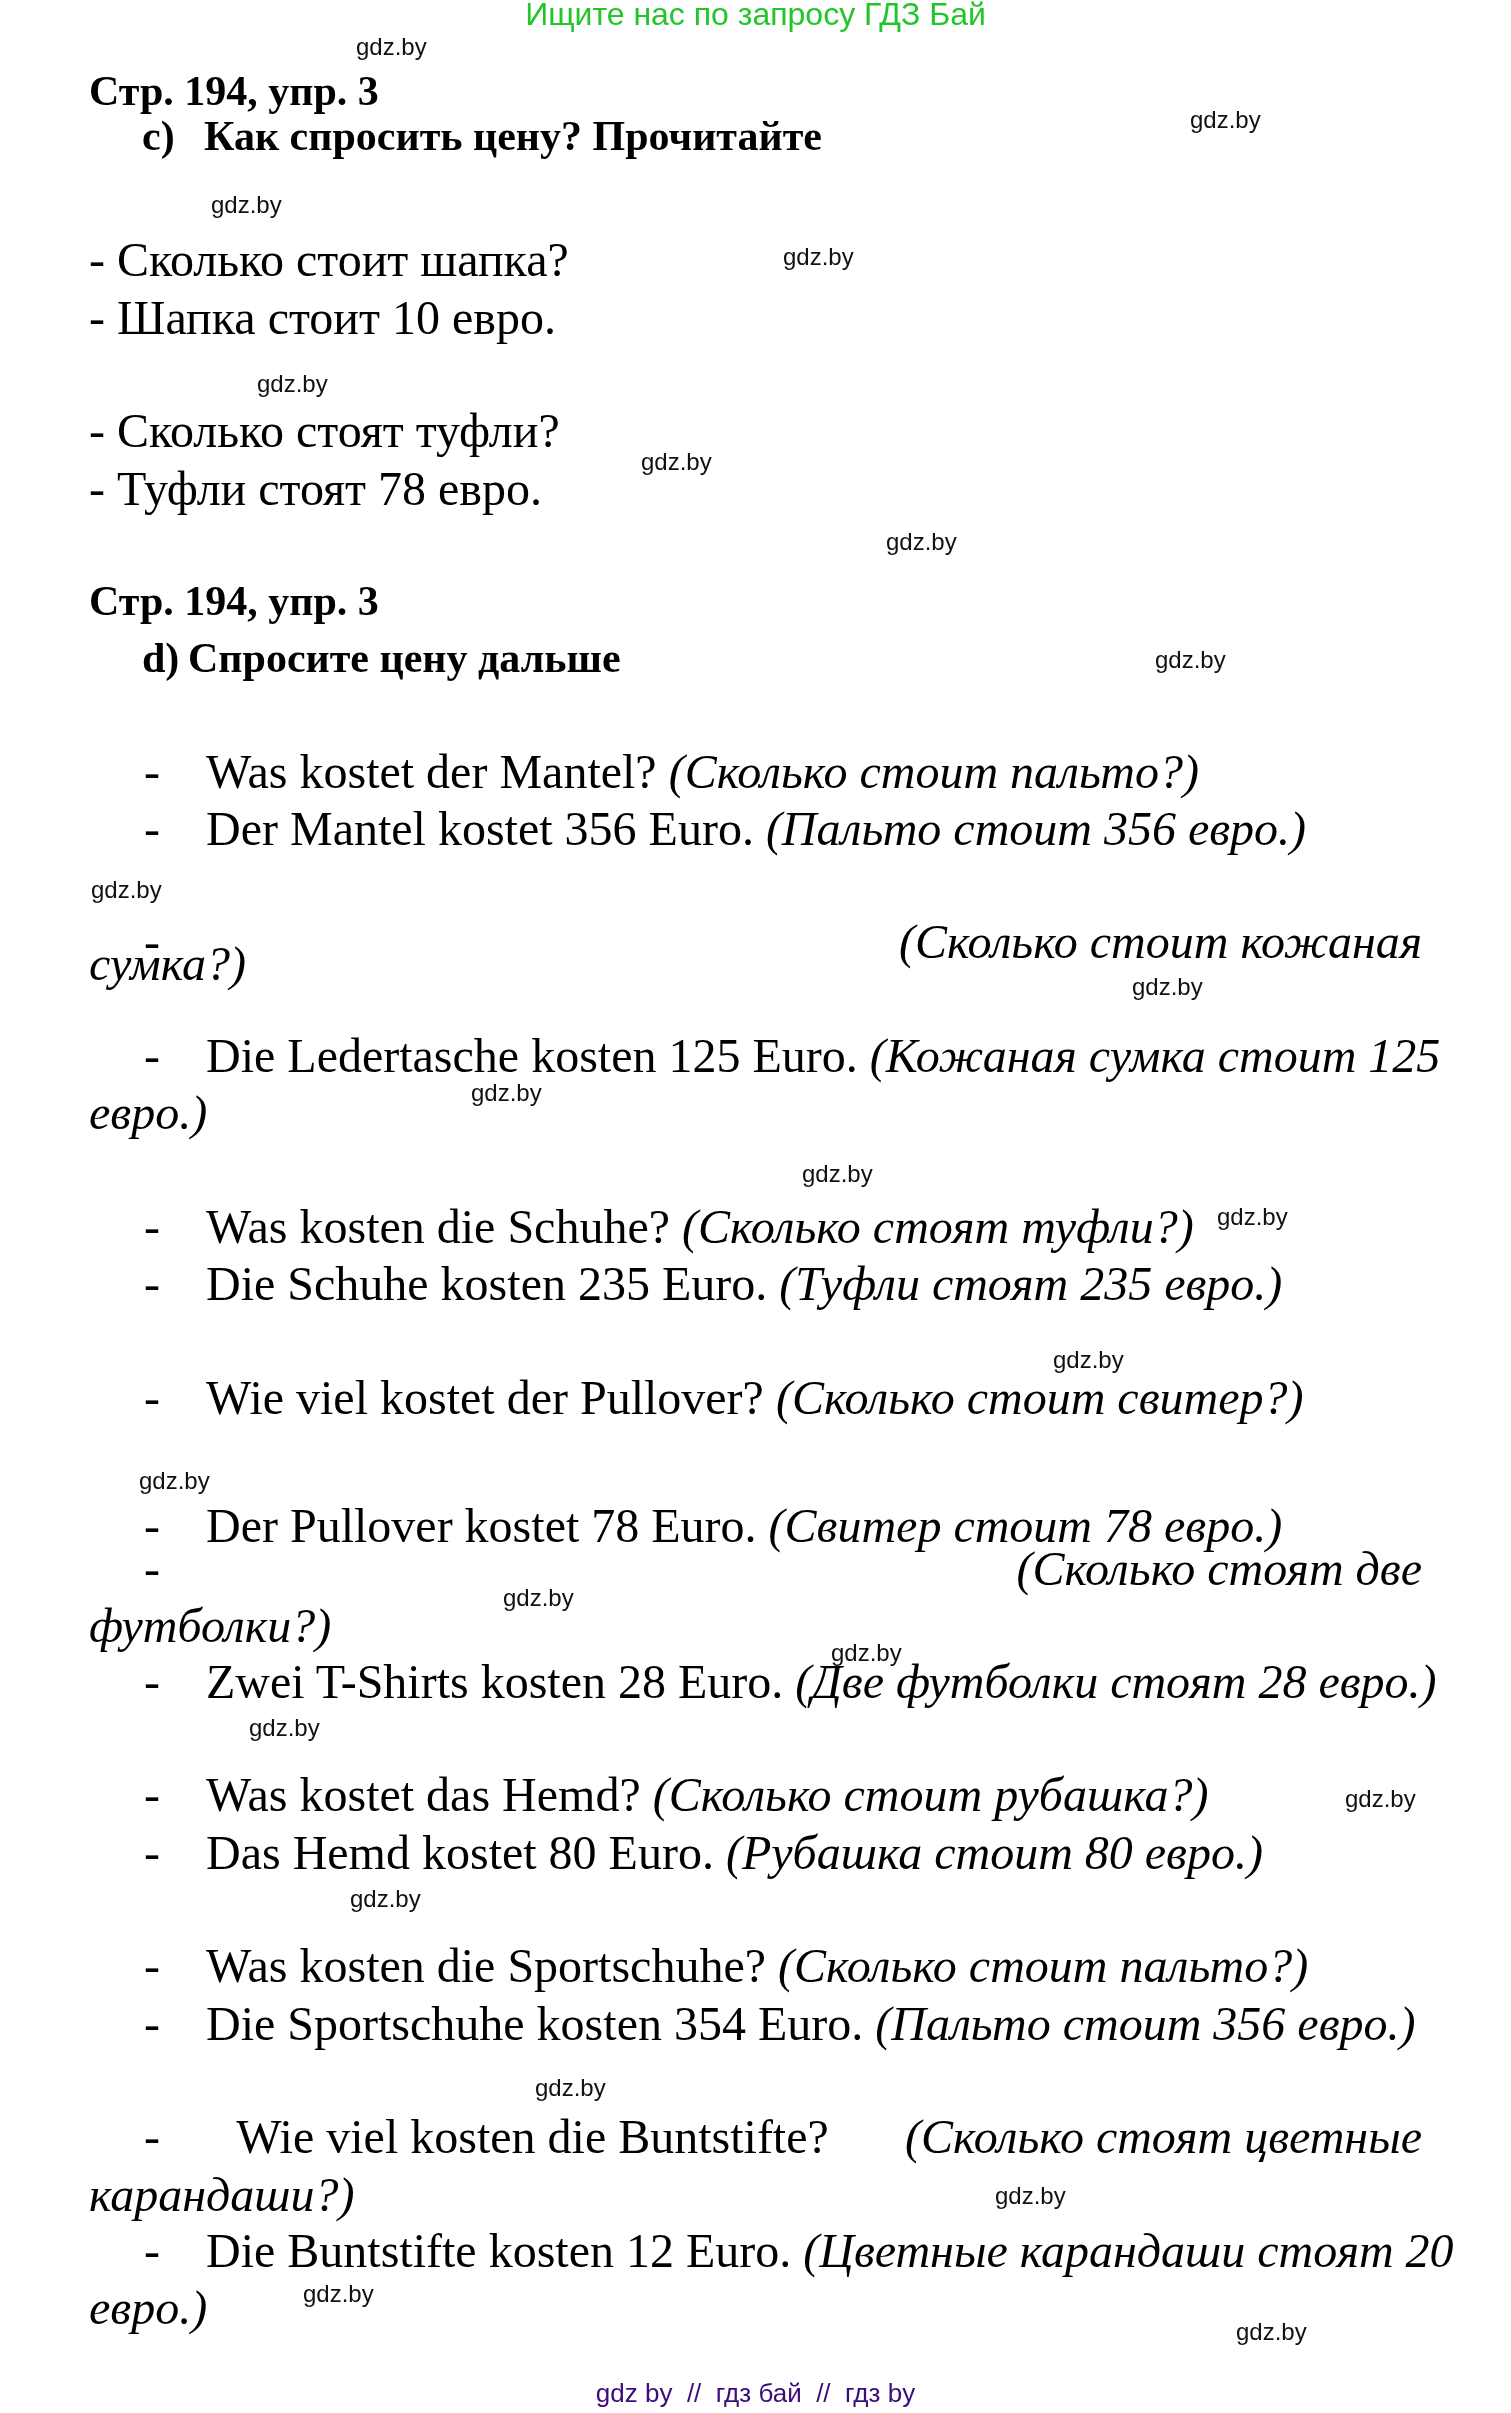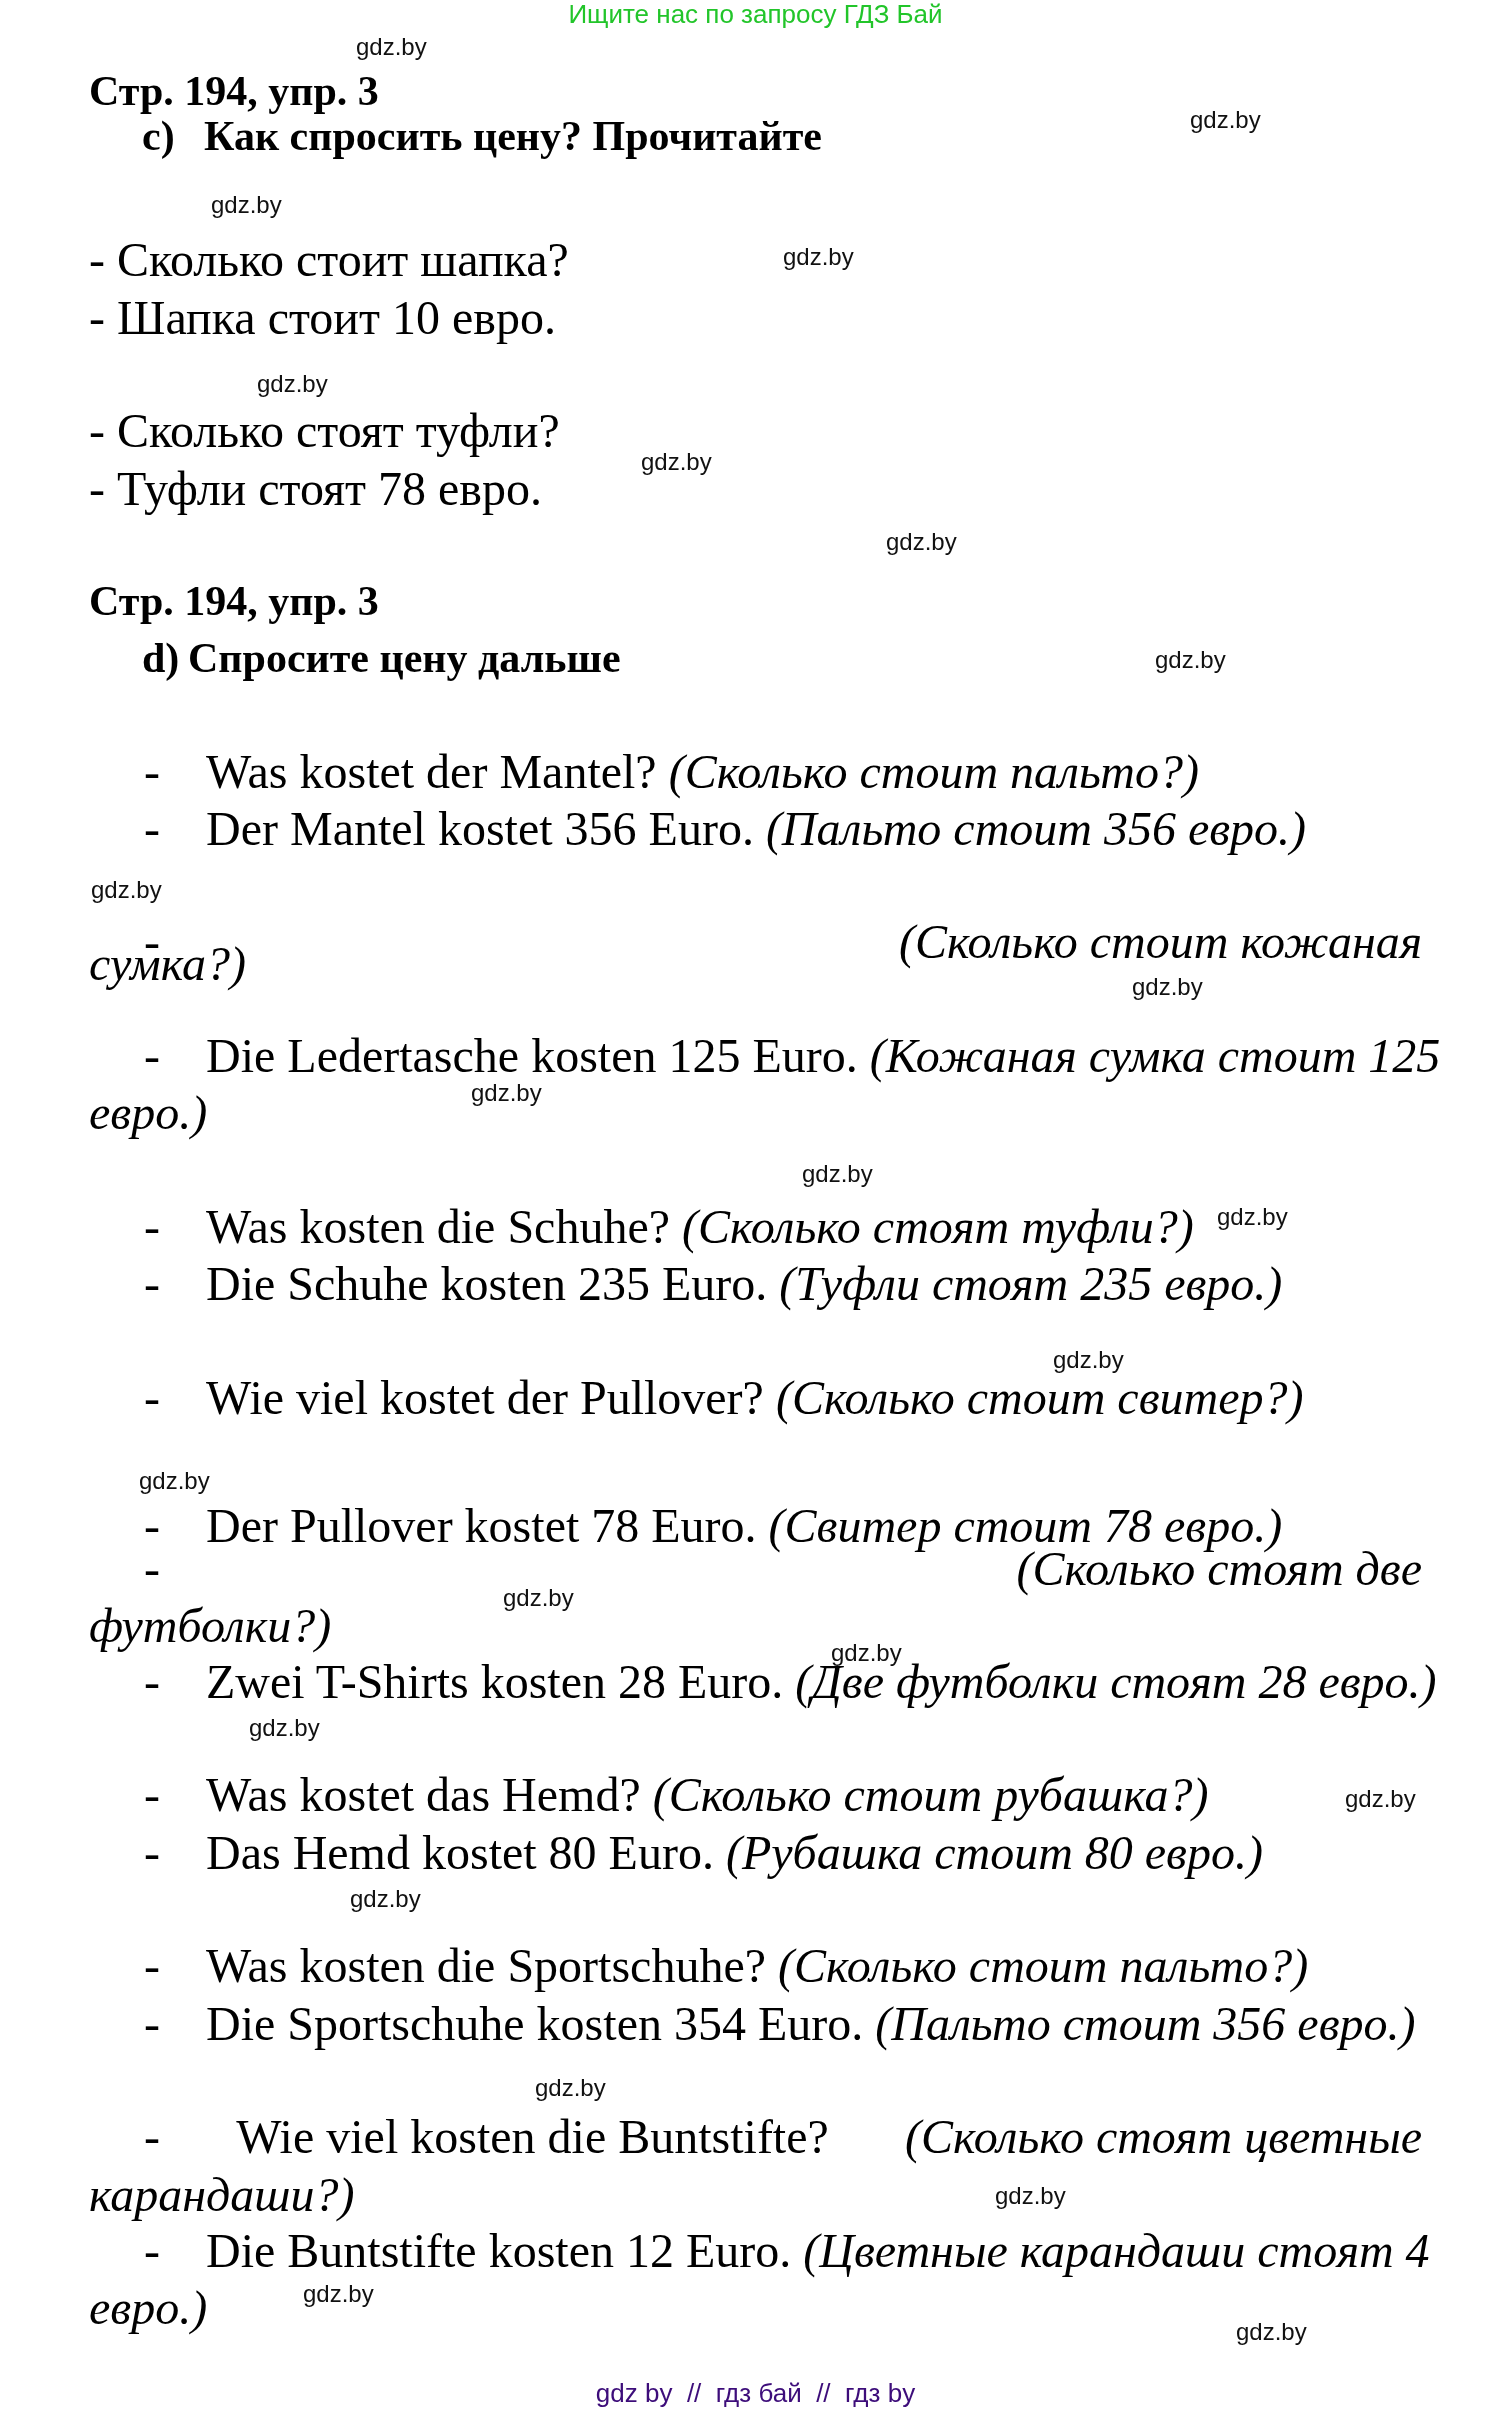--- a/index.html
+++ b/index.html
@@ -1,19 +1,19 @@
 <!DOCTYPE html>
 <html style="font-size:12.8px"><head>
 <meta charset="utf-8">
 <style>
   html, body { margin: 0; padding: 0; background: #ffffff; }
   body { width: 1511px; height: 2413px; position: relative; overflow: hidden;
          font-family: "Liberation Serif", "DejaVu Serif", serif; color: #000; }
   .top-banner { position: absolute; top: 0; left: 0; width: 1511px; text-align: center;
-         font-family: "Liberation Sans", "DejaVu Sans", sans-serif; font-size: 26px;
+         font-family: "Liberation Sans", "DejaVu Sans", sans-serif; font-size: 32px;
          line-height: 29px; color: #22c52a; }
   .footer { position: absolute; top: 2377px; left: 0; width: 1511px; text-align: center;
          font-family: "Liberation Sans", "DejaVu Sans", sans-serif; font-size: 26px;
          line-height: 32px; color: #3d0d7a; white-space: pre; }
   .wm { position: absolute; font-family: "Liberation Sans", "DejaVu Sans", sans-serif;
         font-size: 24px; line-height: 25.6px; color: #111; }
   .h1 { position: absolute; left: 89px; font-weight: bold; font-size: 42px; line-height: 48px; }
   .h2 { position: absolute; left: 142px; font-weight: bold; font-size: 42px; line-height: 48px; }
   .h2 .mark { display: inline-block; width: 62px; }
   .line { position: absolute; font-size: 48px; line-height: 48px; white-space: nowrap; }
@@ -80,21 +80,21 @@
 
 <div class="line dl" style="top:2113px;">
     <div class="just">
       <span>-</span>
       <span>Wie viel kosten die Buntstifte?</span>
       <span class="ru">(Сколько стоят цветные</span>
     </div>
   </div>
 <div class="line cont ru" style="top:2171px;">карандаши?)</div>
 
-<div class="line dl" style="top:2227px;"><span class="dash">-</span><span>Die Buntstifte kosten 12 Euro.</span> <span class="ru">(Цветные карандаши стоят 4</span></div>
+<div class="line dl" style="top:2227px;"><span class="dash">-</span><span>Die Buntstifte kosten 12 Euro.</span> <span class="ru">(Цветные карандаши стоят 20</span></div>
 <div class="line cont ru" style="top:2284px;">евро.)</div>
 
 <div class="wm" style="left:356px;top:34px;">gdz.by</div>
 <div class="wm" style="left:1190px;top:107px;">gdz.by</div>
 <div class="wm" style="left:211px;top:192px;">gdz.by</div>
 <div class="wm" style="left:783px;top:244px;">gdz.by</div>
 <div class="wm" style="left:257px;top:371px;">gdz.by</div>
 <div class="wm" style="left:641px;top:449px;">gdz.by</div>
 <div class="wm" style="left:886px;top:529px;">gdz.by</div>
 <div class="wm" style="left:1155px;top:647px;">gdz.by</div>

